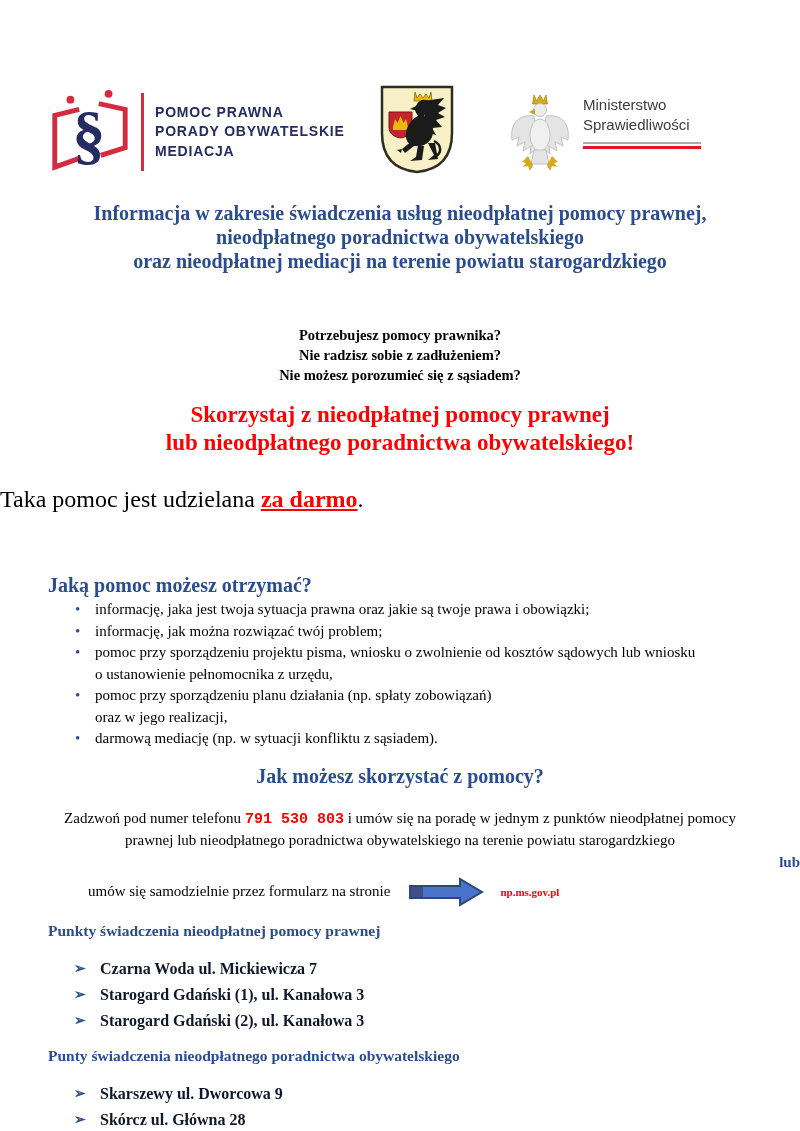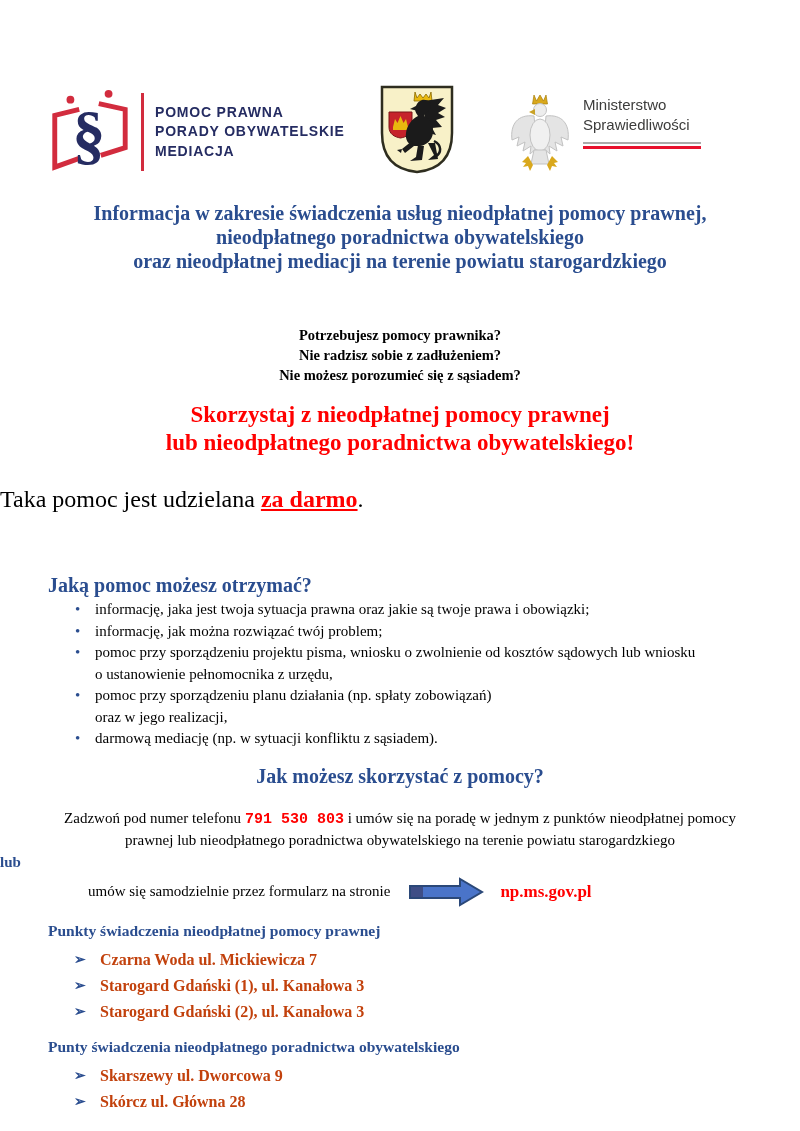--- a/index.html
+++ b/index.html
@@ -38,29 +38,29 @@
   .blue-heading { color:#2A4D8F; font-weight:bold; font-size:20px; line-height:20px; }
   .help-heading { margin-top:60px; }
   .bullets { margin-top:4px; font-size:15px; line-height:21.5px; }
   .bullet-item { position:relative; padding-left:47px; }
   .bullet-item::before {
     content:"\2022"; position:absolute; left:27px; top:0; color:#2A4D8F; font-size:15px;
   }
   .how-heading { margin-top:16px; text-align:center; }
   .call-para { margin-top:22px; margin-left:44px; margin-right:44px; text-align:center; font-size:15px; line-height:21px; }
   .phone { color:#FF0000; font-weight:bold;font-family:Liberation Mono, monospace; }
-  .lub { margin-top:1px; text-align:left; color:#2A4D8F; font-weight:bold; font-size:15px; line-height:21px; }
+  .lub { margin-top:1px; text-align:right; color:#2A4D8F; font-weight:bold; font-size:15px; line-height:21px; }
   .online-row { margin-top:4px; margin-left:88px; display:flex; align-items:center; font-size:15px; }
   .online-arrow { margin-left:18px; margin-right:16px; display:inline-flex; }
-  .website { color:#FF0000; font-weight:bold; font-size:17px; }
+  .website { color:#FF0000; font-weight:bold; font-size:11px; }
 
   
   .points { margin-top:14px; }
   .points-heading { font-size:15.5px; }
-  .points-list { margin-top:6px; color:#c2410c; font-weight:bold; font-size:16px; line-height:26px; }
+  .points-list { margin-top:15px; color:#0f172a; font-weight:bold; font-size:16px; line-height:26px; }
   .point-item { position:relative; padding-left:52px; }
   .point-item::before {
     content:"\27A2"; position:absolute; left:26px; top:0; color:#2A4D8F; font-size:14px;
   }
   .points-second { margin-top:12px; }
 </style>
 </head>
 <body>
 
 <div class="page">

